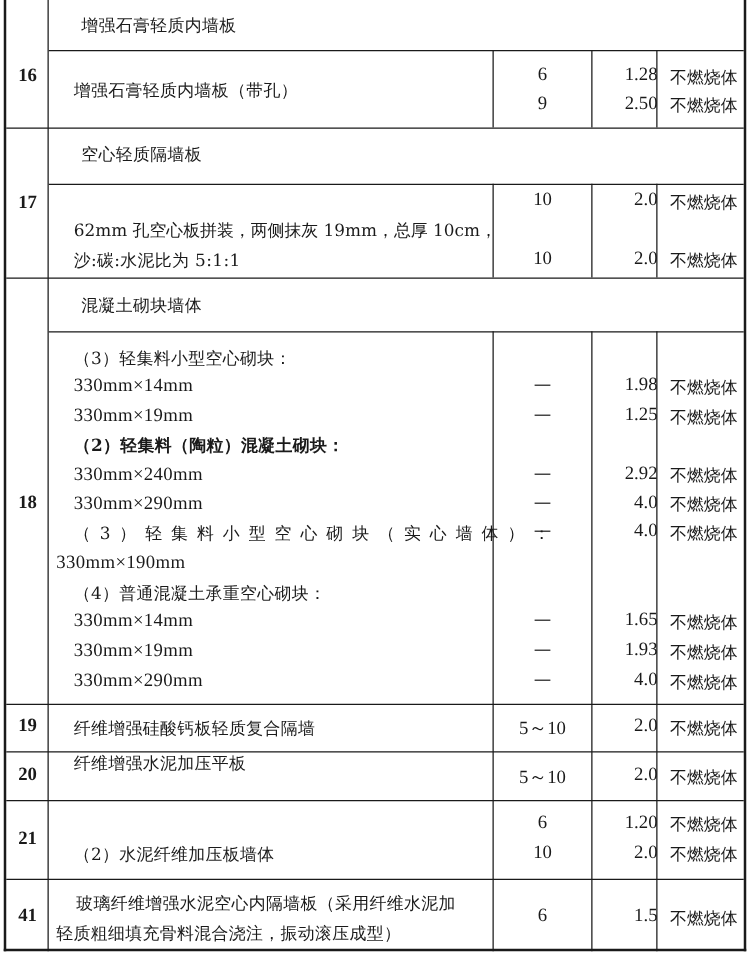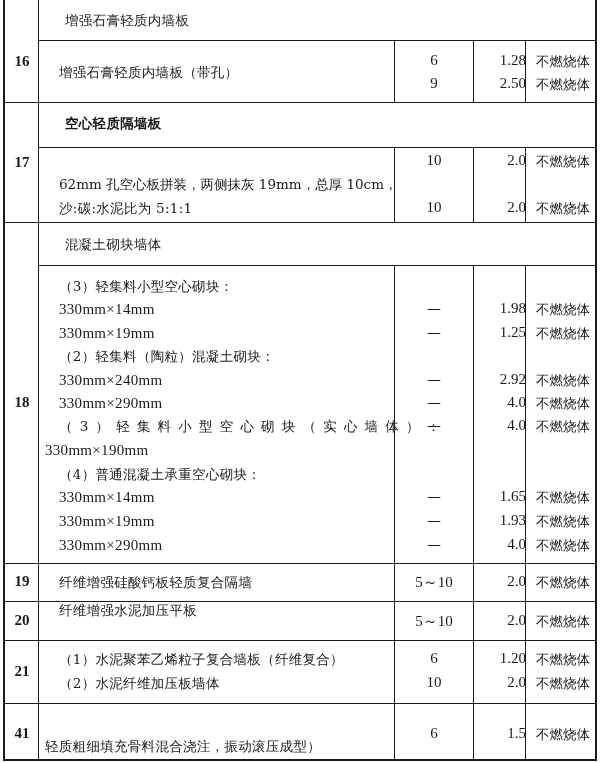--- a/index.html
+++ b/index.html
@@ -89,21 +89,21 @@
   <div class="t" style="left:60px; top:12px;">增强石膏轻质内墙板</div>
   <div class="t" style="left:54px; top:64px;text-align:right;">增强石膏轻质内墙板（带孔）</div>
   <div class="num c-thk" style="top:52px;">6</div>
   <div class="num c-lim" style="top:52px;">1.28</div>
   <div class="num c-rat" style="top:53px;">不燃烧体</div>
   <div class="num c-thk" style="top:75px;">9</div>
   <div class="num c-lim" style="top:75px;">2.50</div>
   <div class="num c-rat" style="top:76px;">不燃烧体</div>
 
   <div class="idx" style="top:154px;">17</div>
-  <div class="t" style="left:60px; top:115px;font-weight:bold;">空心轻质隔墙板</div>
+  <div class="t" style="left:60px; top:115px;">空心轻质隔墙板</div>
   <div class="t" style="left:54px; top:176px; letter-spacing:0;">62mm 孔空心板拼装，两侧抹灰 19mm，总厚 10cm，</div>
   <div class="t" style="left:54px; top:200px;">沙:碳:水泥比为 5:1:1</div>
   <div class="num c-thk" style="top:152px;">10</div>
   <div class="num c-lim" style="top:152px;">2.0</div>
   <div class="num c-rat" style="top:153px;">不燃烧体</div>
   <div class="num c-thk" style="top:199px;">10</div>
   <div class="num c-lim" style="top:199px;">2.0</div>
   <div class="num c-rat" style="top:200px;">不燃烧体</div>
 
   <div class="idx" style="top:394px;">18</div>
@@ -113,21 +113,21 @@
   <div class="t mm" style="left:54px; top:301px;">330mm×14mm</div>
   <div class="num c-thk dash" style="top:300px;">—</div>
   <div class="num c-lim" style="top:300px;">1.98</div>
   <div class="num c-rat" style="top:301px;">不燃烧体</div>
 
   <div class="t mm" style="left:54px; top:325px;">330mm×19mm</div>
   <div class="num c-thk dash" style="top:324px;">—</div>
   <div class="num c-lim" style="top:324px;">1.25</div>
   <div class="num c-rat" style="top:325px;">不燃烧体</div>
 
-  <div class="t" style="left:54px; top:348px;">（2）轻集料（陶粒）混凝土砌块：</div>
+  <div class="t" style="left:54px; top:348px;font-weight:bold;">（2）轻集料（陶粒）混凝土砌块：</div>
 
   <div class="t mm" style="left:54px; top:372px;">330mm×240mm</div>
   <div class="num c-thk dash" style="top:371px;">—</div>
   <div class="num c-lim" style="top:371px;">2.92</div>
   <div class="num c-rat" style="top:372px;">不燃烧体</div>
 
   <div class="t mm" style="left:54px; top:395px;">330mm×290mm</div>
   <div class="num c-thk dash" style="top:394px;">—</div>
   <div class="num c-lim" style="top:394px;">4.0</div>
   <div class="num c-rat" style="top:395px;">不燃烧体</div>
@@ -161,28 +161,28 @@
   <div class="num c-lim" style="top:573px;">2.0</div>
   <div class="num c-rat" style="top:574px;">不燃烧体</div>
 
   <div class="idx" style="top:612px;">20</div>
   <div class="t" style="left:54px; top:602px;">纤维增强水泥加压平板</div>
   <div class="num c-thk" style="top:612px;">5～10</div>
   <div class="num c-lim" style="top:612px;">2.0</div>
   <div class="num c-rat" style="top:613px;">不燃烧体</div>
 
   <div class="idx" style="top:663px;">21</div>
-  <div class="t" style="left:54px; top:651px;">（1）水泥聚苯乙烯粒子复合墙板（纤维复合）</div>
   <div class="num c-thk" style="top:650px;">6</div>
   <div class="num c-lim" style="top:650px;">1.20</div>
   <div class="num c-rat" style="top:651px;">不燃烧体</div>
   <div class="t" style="left:54px; top:675px;">（2）水泥纤维加压板墙体</div>
   <div class="num c-thk" style="top:674px;">10</div>
   <div class="num c-lim" style="top:674px;">2.0</div>
   <div class="num c-rat" style="top:675px;">不燃烧体</div>
 
   <div class="idx" style="top:725px;">41</div>
+  <div class="t" style="left:56px; top:714px;">玻璃纤维增强水泥空心内隔墙板（采用纤维水泥加</div>
   <div class="t" style="left:40px; top:738px;">轻质粗细填充骨料混合浇注，振动滚压成型）</div>
   <div class="num c-thk" style="top:725px;">6</div>
   <div class="num c-lim" style="top:725px;">1.5</div>
   <div class="num c-rat" style="top:726px;">不燃烧体</div>
 
 </div>
 
 </body></html>

